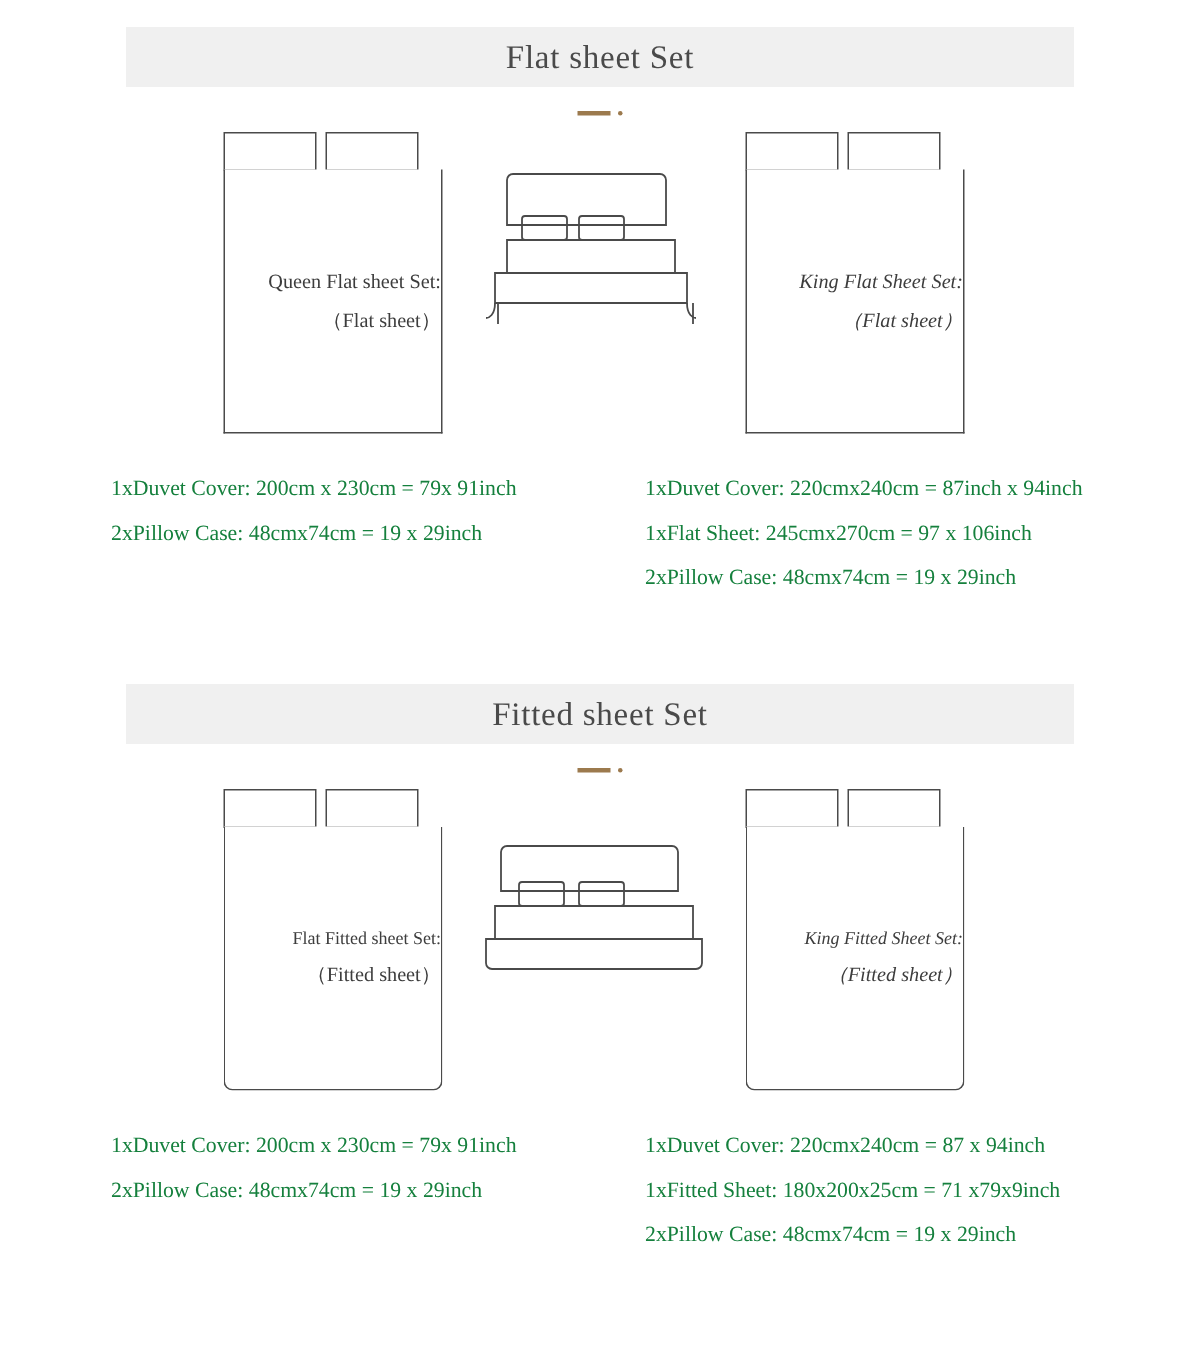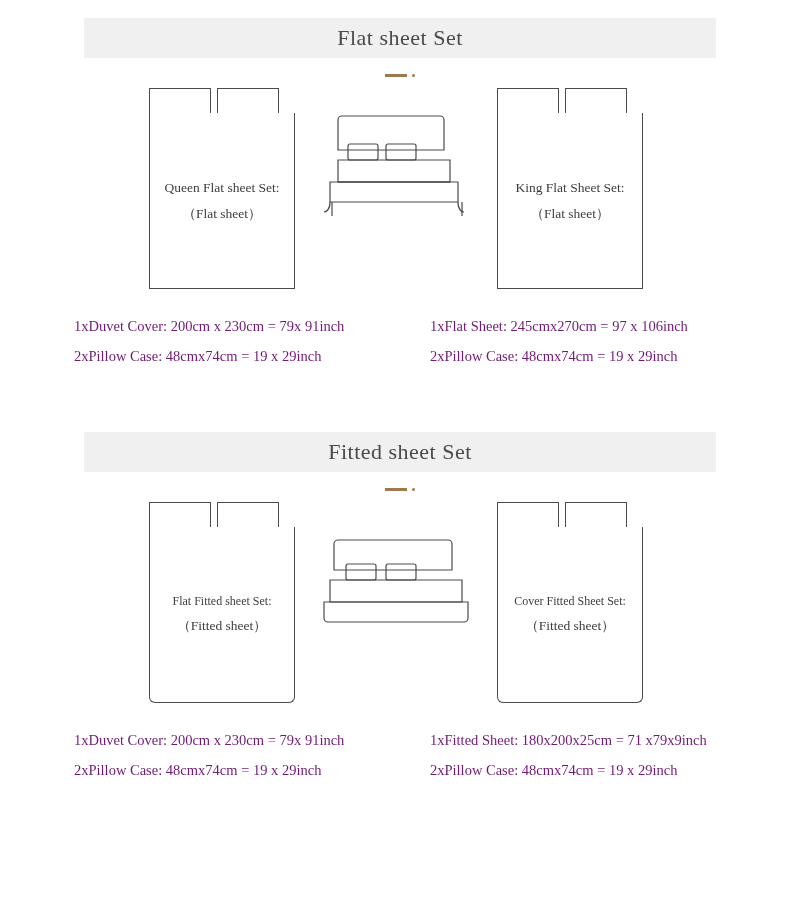--- a/index.html
+++ b/index.html
@@ -21,21 +21,21 @@
     position: relative;
   }
 
   
   .section {
     position: absolute;
     left: 0;
     width: 800px;
   }
   .section-1 { top: 18px; }
-  .section-2 { top: 432px; }
+  .section-2 { top: 456px; }
 
   .banner {
     margin: 0 auto;
     width: 632px;
     height: 40px;
     background: #f0f0f0;
     display: flex;
     align-items: center;
     justify-content: center;
   }
@@ -77,21 +77,21 @@
     height: 210px;
     margin-top: 4px;
   }
 
   
   .sheet-block {
     position: absolute;
     width: 146px;
   }
   .sheet-block.left  { left: 149px; }
-  .sheet-block.right { left: 497px; }
+  .sheet-block.right { left: 497px; font-style: italic; }
 
   .pillow-row {
     display: flex;
     gap: 6px;
     margin-left: 0px;
   }
   .pillow {
     width: 62px;
     height: 26px;
     border: 1px solid #4a4a4a;
@@ -102,21 +102,21 @@
     width: 146px;
     height: 176px;
     border: 1px solid #4a4a4a;
     border-top: none;
     box-sizing: border-box;
     margin-top: -1px;
     position: relative;
     background: #ffffff;
     display: flex;
     flex-direction: column;
-    align-items: center;
+    align-items: flex-end;
     justify-content: center;
   }
   .sheet-body.fitted {
     height: 176px;
     border-radius: 0 0 6px 6px;
   }
   .sheet-label {
     font-size: 13.5px;
     color: #3d3d3d;
     text-align: center;
@@ -138,21 +138,21 @@
   .spec-row {
     position: relative;
     width: 800px;
     margin-top: 14px;
     height: 100px;
   }
   .spec-col {
     position: absolute;
     font-size: 14.5px;
     line-height: 2.05;
-    color: #701a75;
+    color: #15803d;
     white-space: nowrap;
   }
   .spec-col.left  { left: 74px; }
   .spec-col.right { left: 430px; }
   .spec-line { display: block; }
 </style>
 </head>
 <body>
 
 <div class="page">
@@ -213,20 +213,21 @@
         </div>
       </div>
     </div>
 
     <div class="spec-row">
       <div class="spec-col left">
         <span class="spec-line">1xDuvet Cover: 200cm x 230cm = 79x 91inch</span>
         <span class="spec-line">2xPillow Case:  48cmx74cm = 19 x 29inch</span>
       </div>
       <div class="spec-col right">
+        <span class="spec-line">1xDuvet Cover: 220cmx240cm = 87inch x 94inch</span>
         <span class="spec-line">1xFlat Sheet:   245cmx270cm = 97 x 106inch</span>
         <span class="spec-line">2xPillow Case:  48cmx74cm   = 19 x 29inch</span>
       </div>
     </div>
   </div>
 
   <div class="section section-2">
 
     <div class="banner">
       <div class="banner-title">Fitted sheet Set</div>
@@ -265,31 +266,32 @@
           </g>
         </svg>
       </div>
 
       <div class="sheet-block right">
         <div class="pillow-row">
           <div class="pillow"></div>
           <div class="pillow"></div>
         </div>
         <div class="sheet-body fitted">
-          <span class="sheet-label small">Cover Fitted Sheet Set:</span>
+          <span class="sheet-label small">King Fitted Sheet Set:</span>
           <span class="sheet-label">（Fitted sheet）</span>
         </div>
       </div>
     </div>
 
     <div class="spec-row">
       <div class="spec-col left">
         <span class="spec-line">1xDuvet Cover: 200cm x 230cm = 79x 91inch</span>
         <span class="spec-line">2xPillow Case:  48cmx74cm = 19 x 29inch</span>
       </div>
       <div class="spec-col right">
+        <span class="spec-line">1xDuvet Cover: 220cmx240cm = 87 x 94inch</span>
         <span class="spec-line">1xFitted Sheet: 180x200x25cm = 71 x79x9inch</span>
         <span class="spec-line">2xPillow Case:  48cmx74cm   = 19 x 29inch</span>
       </div>
     </div>
   </div>
 
 </div>
 
 </body></html>

